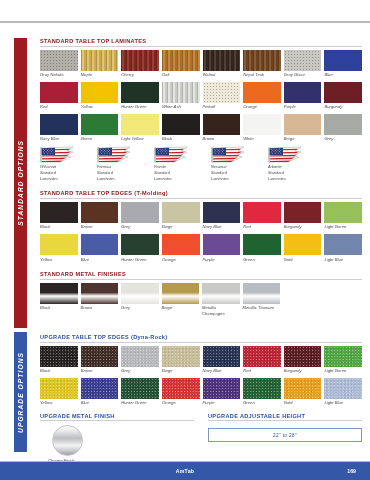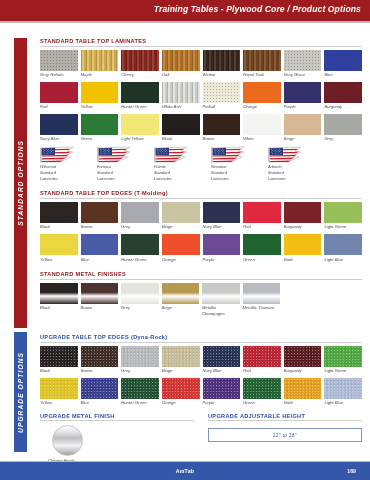--- a/index.html
+++ b/index.html
@@ -108,23 +108,20 @@
   .footer-rule {
     position:absolute; left:0; bottom:18px; width:370px; height:1px;
     background:#b9babd;
   }
 </style>
 </head>
 <body>
 
 <div class="page">
 
-  <div class="header-bar">
-    <div class="htitle">Training Tables - Plywood Core / Product Options</div>
-  </div>
   <div class="header-rule"></div>
 
   <div class="side-tab standard">
     <span>STANDARD OPTIONS</span>
   </div>
   <div class="side-tab upgrade">
     <span>UPGRADE OPTIONS</span>
   </div>
 
   <div class="content">

